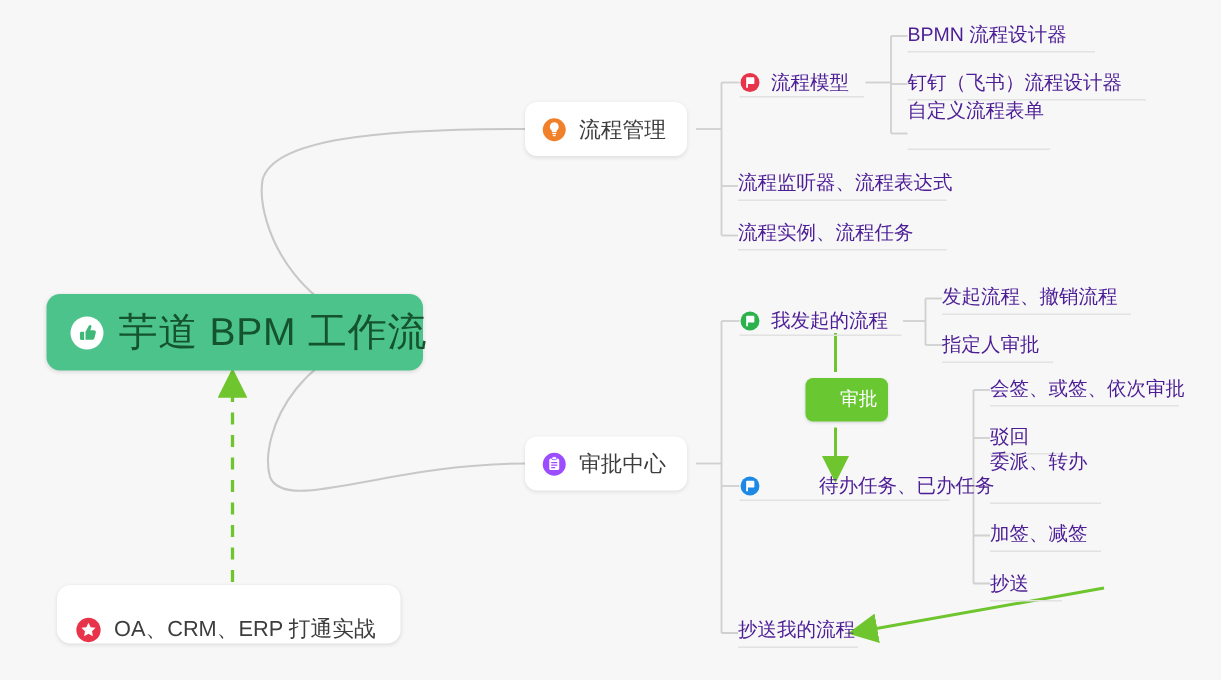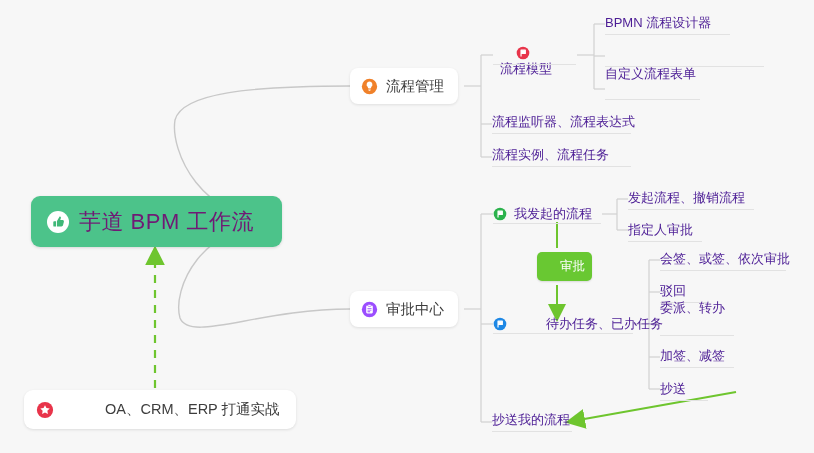--- a/index.html
+++ b/index.html
@@ -20,22 +20,22 @@
     left:31px;top:196px;
     width:251px;height:51px;
     background:#4cc38a;
     border-radius:9px;
     box-shadow:0 1px 3px rgba(0,0,0,.13);
     display:flex;align-items:center;
     padding-left:15px;
     box-sizing:border-box;
   }
   .root-label{
-    color:#701a75;
-    font-size:22px;
+    color:#14532d;
+    font-size:26px;
     letter-spacing:.5px;
     margin-left:9px;
     white-space:nowrap;
   }
 
   
   .branch-card{
     position:absolute;
     background:#ffffff;
     border-radius:8px;
@@ -46,30 +46,29 @@
     box-sizing:border-box;
     white-space:nowrap;
   }
   .branch-label{
     font-size:14.5px;color:#3d3d3d;margin-left:8px;
   }
 
   
   .note-card{
     position:absolute;
-    left:24px;top:390px;
+    left:38px;top:390px;
     height:39px;
     background:#ffffff;
     border-radius:9px;
     box-shadow:0 1px 3px rgba(0,0,0,.11);
-    display:flex;align-items:center;
+    display:flex;align-items:flex-end;
     padding:0 16px 0 12px;
     box-sizing:border-box;
     white-space:nowrap;
-    gap:43px;
   }
   .note-label{font-size:14.5px;color:#3d3d3d;margin-left:8px;}
 
   
   .leaf{
     position:absolute;
     font-size:13px;
     color:#4c1d95;
     white-space:nowrap;
     display:flex;
@@ -214,21 +213,21 @@
         <path d="M10 4.6l1.62 3.28 3.62.53-2.62 2.55.62 3.6L10 12.86l-3.24 1.7.62-3.6L4.76 8.41l3.62-.53z" fill="#ffffff"></path>
       </svg>
     </span>
     <span class="note-label">OA、CRM、ERP 打通实战</span>
   </div>
 
   <div class="callout">
     <span>审批</span>
   </div>
 
-  <div class="leaf with-icon" style="left:493px;top:46px;flex-direction:column;">
+  <div class="leaf with-icon" style="left:493px;top:46px;">
     <span class="ic">
       <svg width="14" height="14" viewBox="0 0 20 20">
         <circle cx="10" cy="10" r="9" fill="#e8344a"></circle>
         <path d="M7.2 5.3v9.6M7.2 5.9h6.1v4.7H7.2z" stroke="#ffffff" stroke-width="1.7" fill="#ffffff" stroke-linejoin="round"></path>
       </svg>
     </span>
     <span class="leaf-text">流程模型</span>
   </div>
   <div class="underline" style="left:493px;top:64px;width:83px;"></div>
 
@@ -240,20 +239,23 @@
   <div class="leaf" style="left:492px;top:146px;">
     <span class="leaf-text">流程实例、流程任务</span>
   </div>
   <div class="underline" style="left:492px;top:166px;width:139px;"></div>
 
   <div class="leaf" style="left:605px;top:14px;">
     <span class="leaf-text">BPMN 流程设计器</span>
   </div>
   <div class="underline" style="left:605px;top:34px;width:125px;"></div>
 
+  <div class="leaf" style="left:605px;top:46px;">
+    <span class="leaf-text">钉钉（飞书）流程设计器</span>
+  </div>
   <div class="underline" style="left:605px;top:66px;width:159px;"></div>
 
   <div class="leaf" style="left:605px;top:65px;align-items:flex-end;">
     <span class="leaf-text">自定义流程表单</span>
   </div>
   <div class="underline" style="left:605px;top:99px;width:95px;"></div>
 
   <div class="leaf with-icon" style="left:493px;top:205px;">
     <span class="ic">
       <svg width="14" height="14" viewBox="0 0 20 20">

